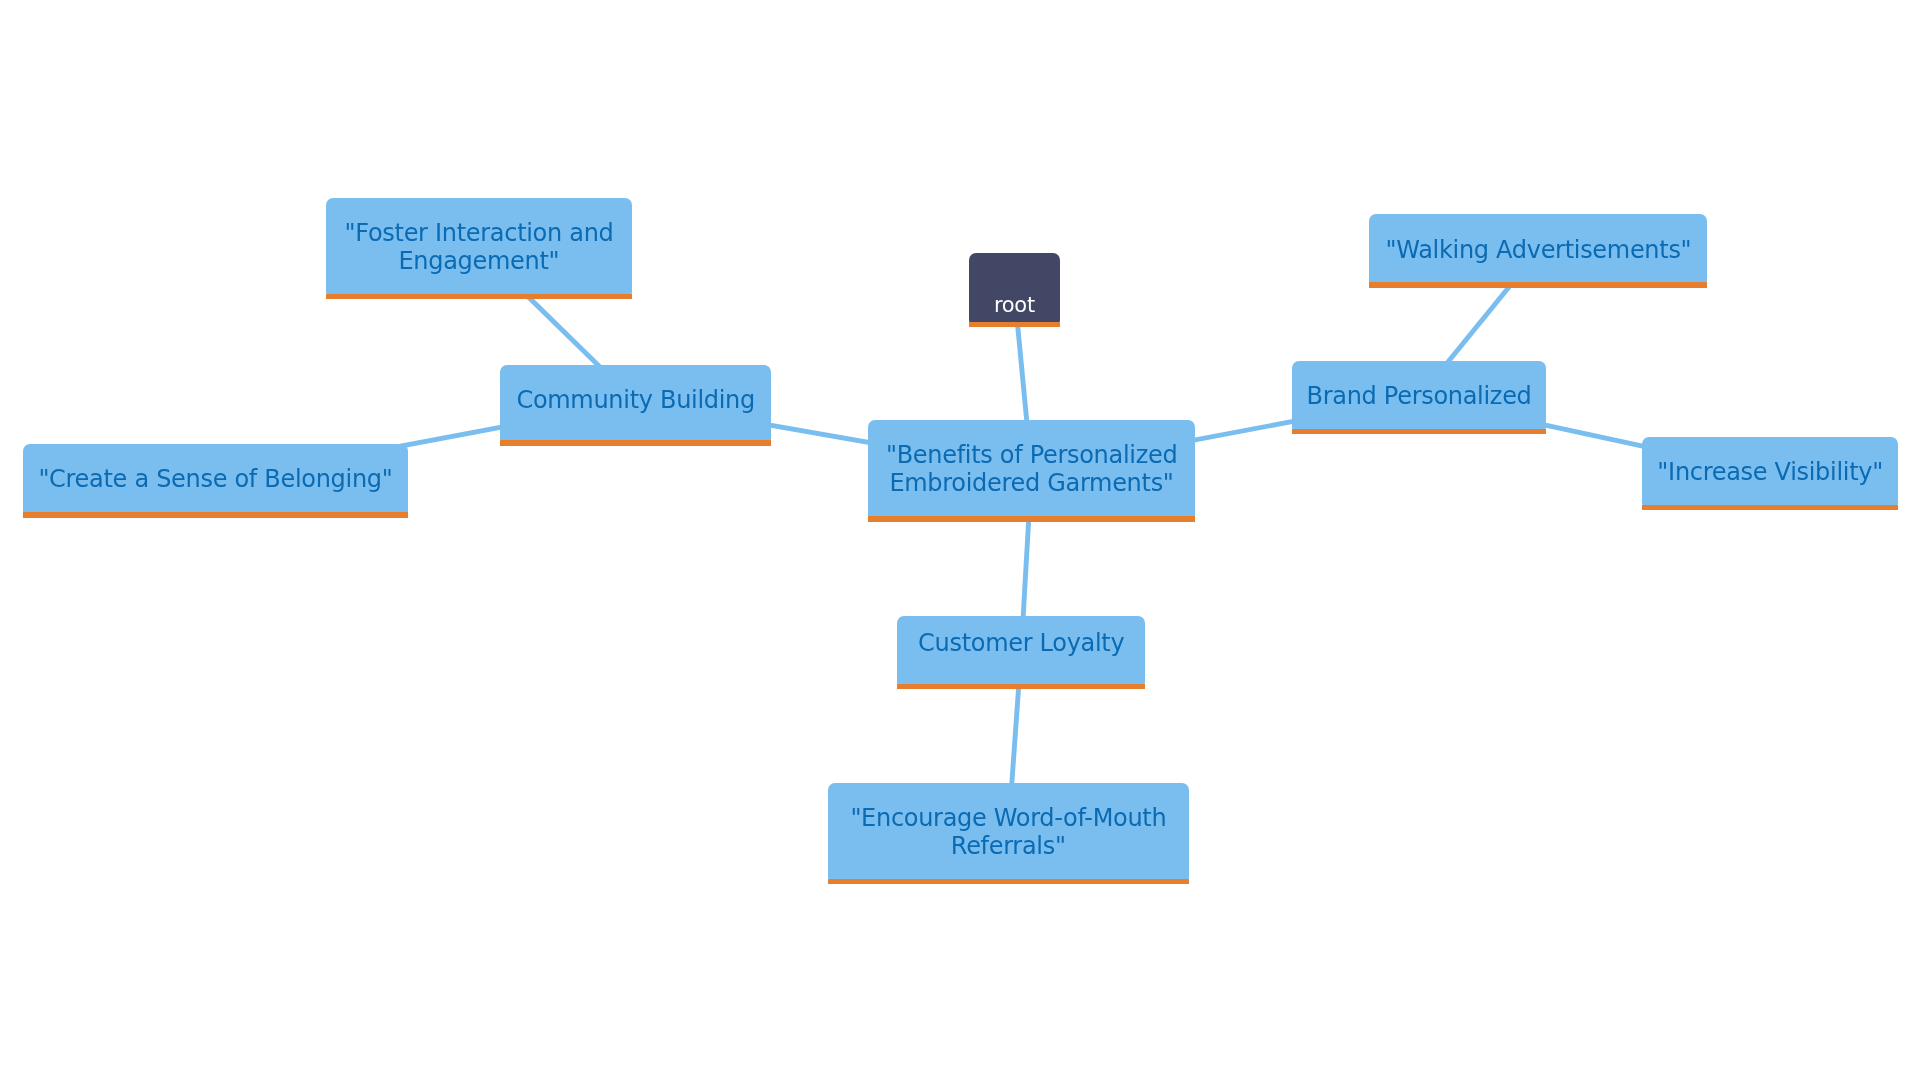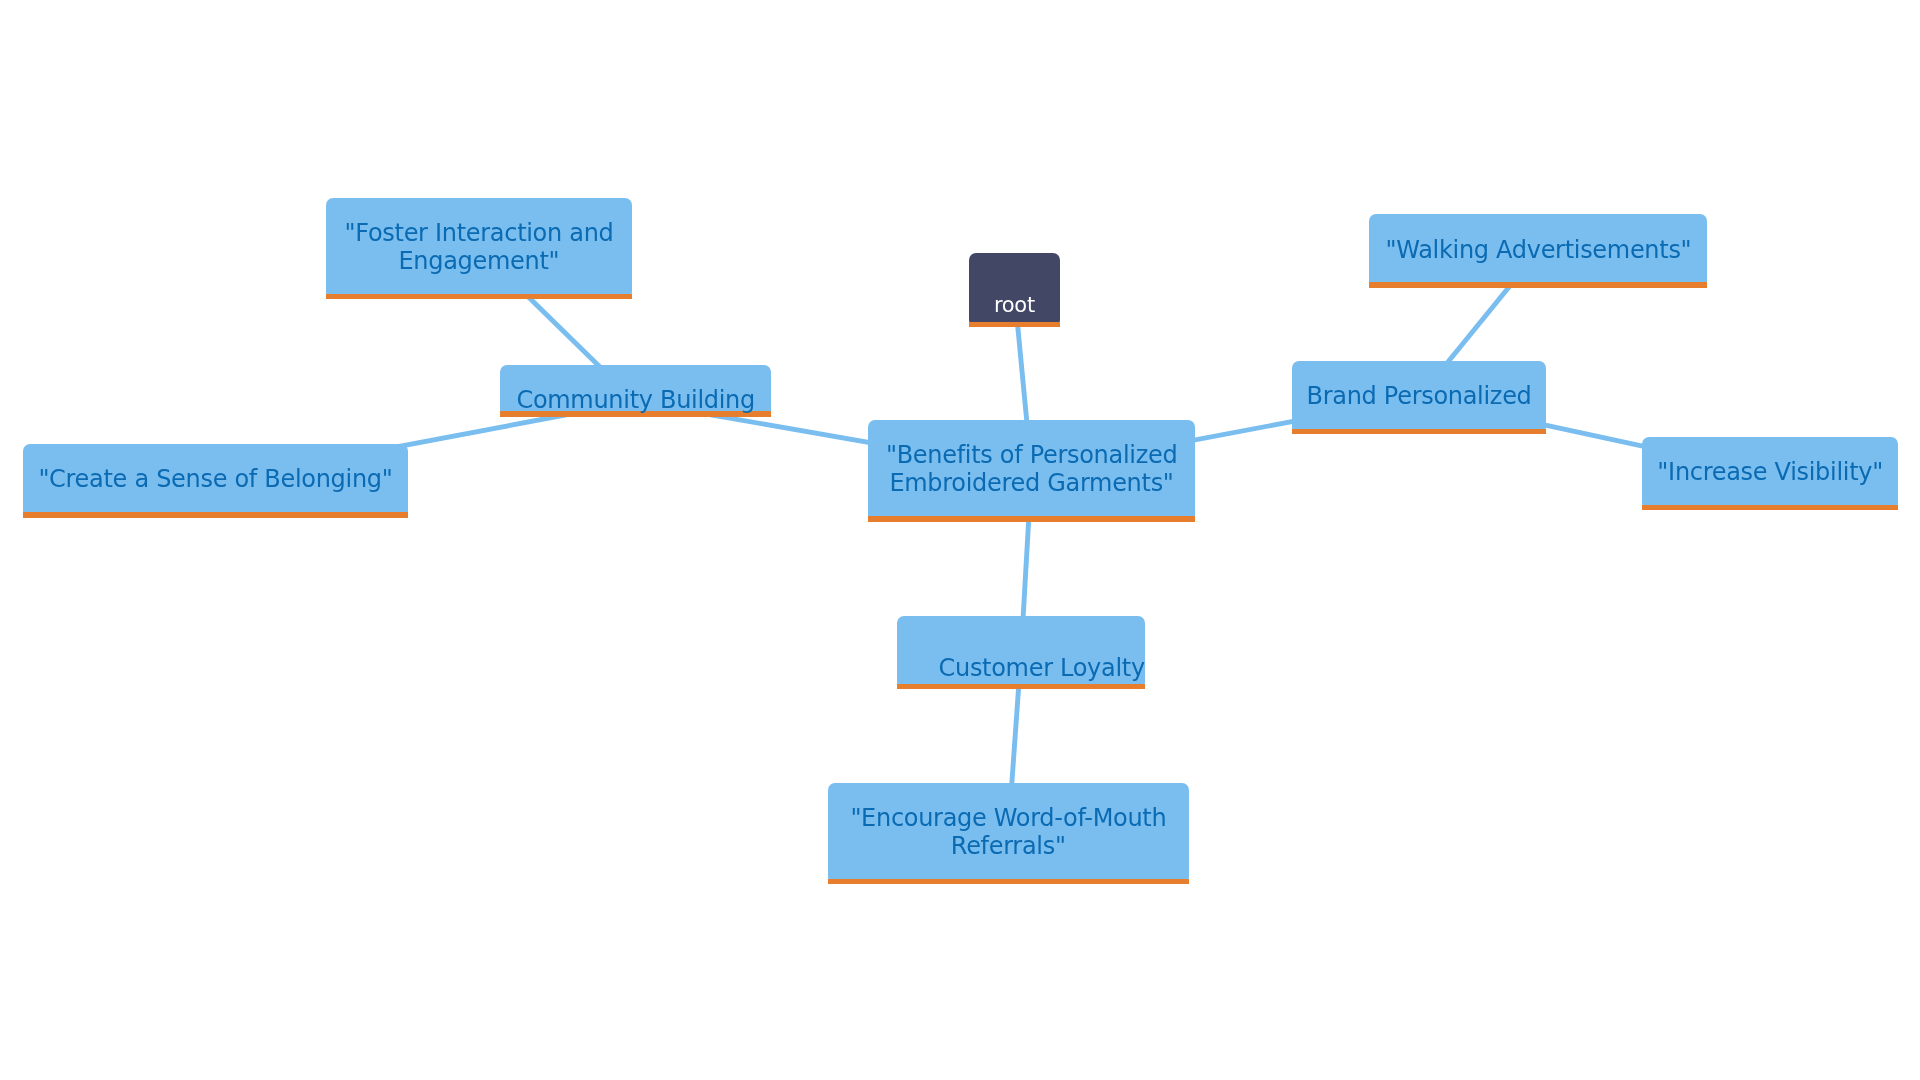--- a/index.html
+++ b/index.html
@@ -57,36 +57,36 @@
     <div class="label" style="top:6px; font-size:21px; line-height:28px;margin-top:32px;">root</div>
   </div>
 
   <div class="node" style="left:868px; top:420px; width:327px; height:101.5px;">
     <div class="body"></div>
     <div class="bar"></div>
     <div class="label" style="top:21.25px; font-size:24px; line-height:28px;">"Benefits of Personalized
 Embroidered Garments"</div>
   </div>
 
-  <div class="node" style="left:500.4px; top:364.8px; width:270.3px; height:52px;padding-left:48px;">
+  <div class="node" style="left:500.4px; top:364.8px; width:270.3px; height:81px;padding-left:48px;">
     <div class="body"></div>
     <div class="bar"></div>
     <div class="label" style="top:21.45px; font-size:24px; line-height:28px;">Community Building</div>
   </div>
 
   <div class="node" style="left:1291.9px; top:360.9px; width:254px; height:73.5px;">
     <div class="body"></div>
     <div class="bar"></div>
     <div class="label" style="top:21.25px; font-size:24px; line-height:28px;">Brand Personalized</div>
   </div>
 
   <div class="node" style="left:897.4px; top:615.7px; width:247.4px; height:73.6px;">
     <div class="body"></div>
     <div class="bar"></div>
-    <div class="label" style="top:38px; font-size:24px; line-height:28px;text-align:right;">Customer Loyalty</div>
+    <div class="label" style="top:13px; font-size:24px; line-height:28px;">Customer Loyalty</div>
   </div>
 
   <div class="node" style="left:325.6px; top:197.8px; width:306.6px; height:101.6px;">
     <div class="body"></div>
     <div class="bar"></div>
     <div class="label" style="top:21.30px; font-size:24px; line-height:28px;">"Foster Interaction and
 Engagement"</div>
   </div>
 
   <div class="node" style="left:22.6px; top:444.3px; width:385.4px; height:73.3px;">

